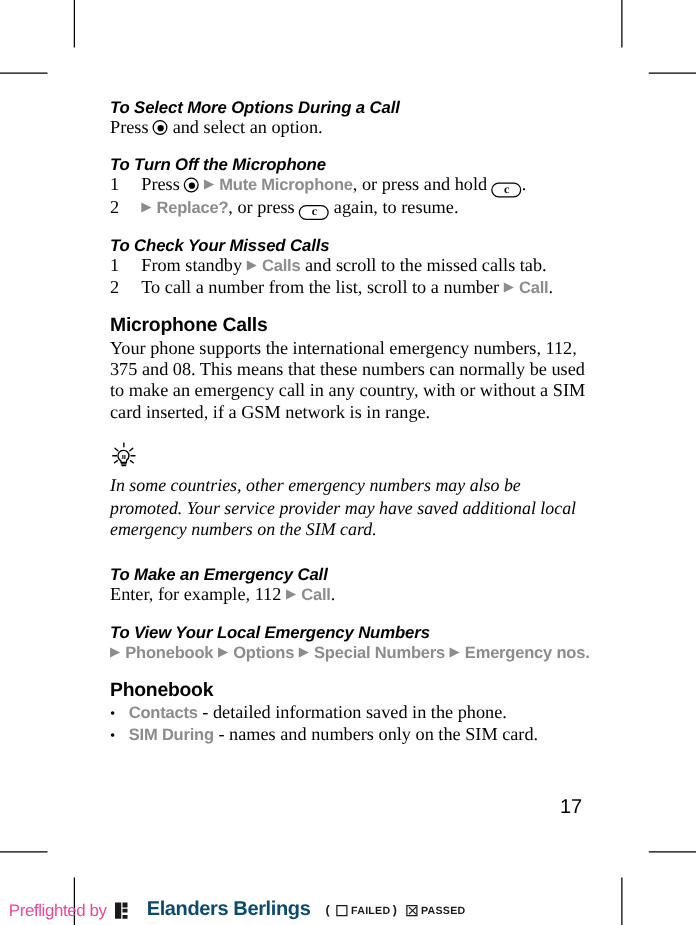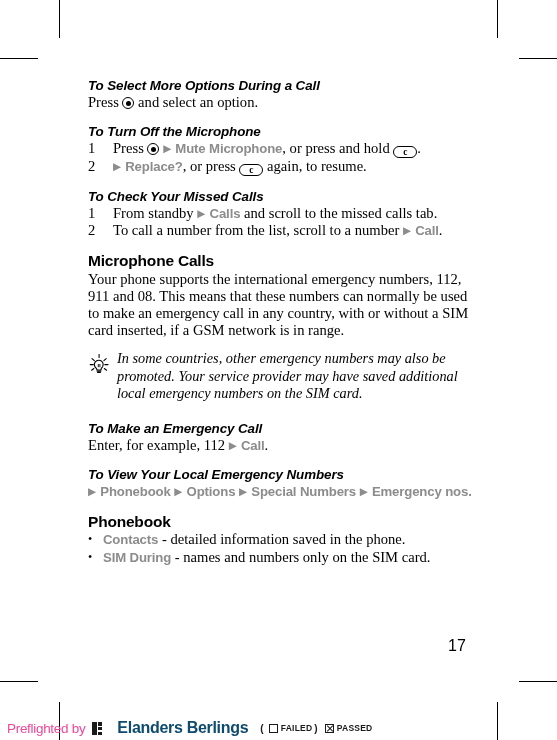--- a/index.html
+++ b/index.html
@@ -150,20 +150,21 @@
     line-height: 10px;
     text-align: center;
     font-weight: bold;
   }
 
   
   .tip {
     display: flex;
     margin-top: 11px;
     margin-bottom: 19px;
+    flex-direction: column;
   }
   .tip-icon {
     flex: 0 0 29px;
     width: 29px;
     padding-top: 2px;
   }
   .tip-text {
     font-family: "Liberation Serif", serif;
     font-style: italic;
     font-size: 14.3px;
@@ -302,21 +303,21 @@
       </div>
       <div class="step">
         <span class="num">2</span>
         <span class="txt"><span>To call a number from the list, scroll to a number </span><span class="arr">▶</span> <span class="ui">Call</span><span>.</span></span>
       </div>
     </div>
   </div>
 
   <div class="blk">
     <h2 class="sect">Microphone Calls</h2>
-    <p class="body">Your phone supports the international emergency numbers, 112, 911 and 08. This means that these numbers can normally be used to make an emergency call in any country, with or without a SIM card inserted, if a GSM network is in range.</p>
+    <p class="body">Your phone supports the international emergency numbers, 112, 375 and 08. This means that these numbers can normally be used to make an emergency call in any country, with or without a SIM card inserted, if a GSM network is in range.</p>
     <div class="tip">
       <div class="tip-icon">
         <svg width="24" height="24" viewBox="0 0 24 24" aria-hidden="true">
           <g stroke="#000" stroke-width="1.1" fill="none" stroke-linecap="round">
             <path d="M8.6 16.6 C6.2 15.0 5.6 11.9 7.3 9.9 C9.0 7.9 12.2 7.8 14.0 9.6 C15.8 11.4 15.5 14.5 13.3 16.3 L13.0 18.0 L8.9 18.0 Z"></path>
             <line x1="9.1" y1="19.1" x2="12.9" y2="19.1"></line>
             <line x1="9.6" y1="20.4" x2="12.4" y2="20.4"></line>
             <line x1="2.2" y1="12.6" x2="5.3" y2="12.6"></line>
             <line x1="16.8" y1="12.6" x2="20.0" y2="12.6"></line>
             <line x1="4.0" y1="6.6" x2="6.3" y2="8.6"></line>

